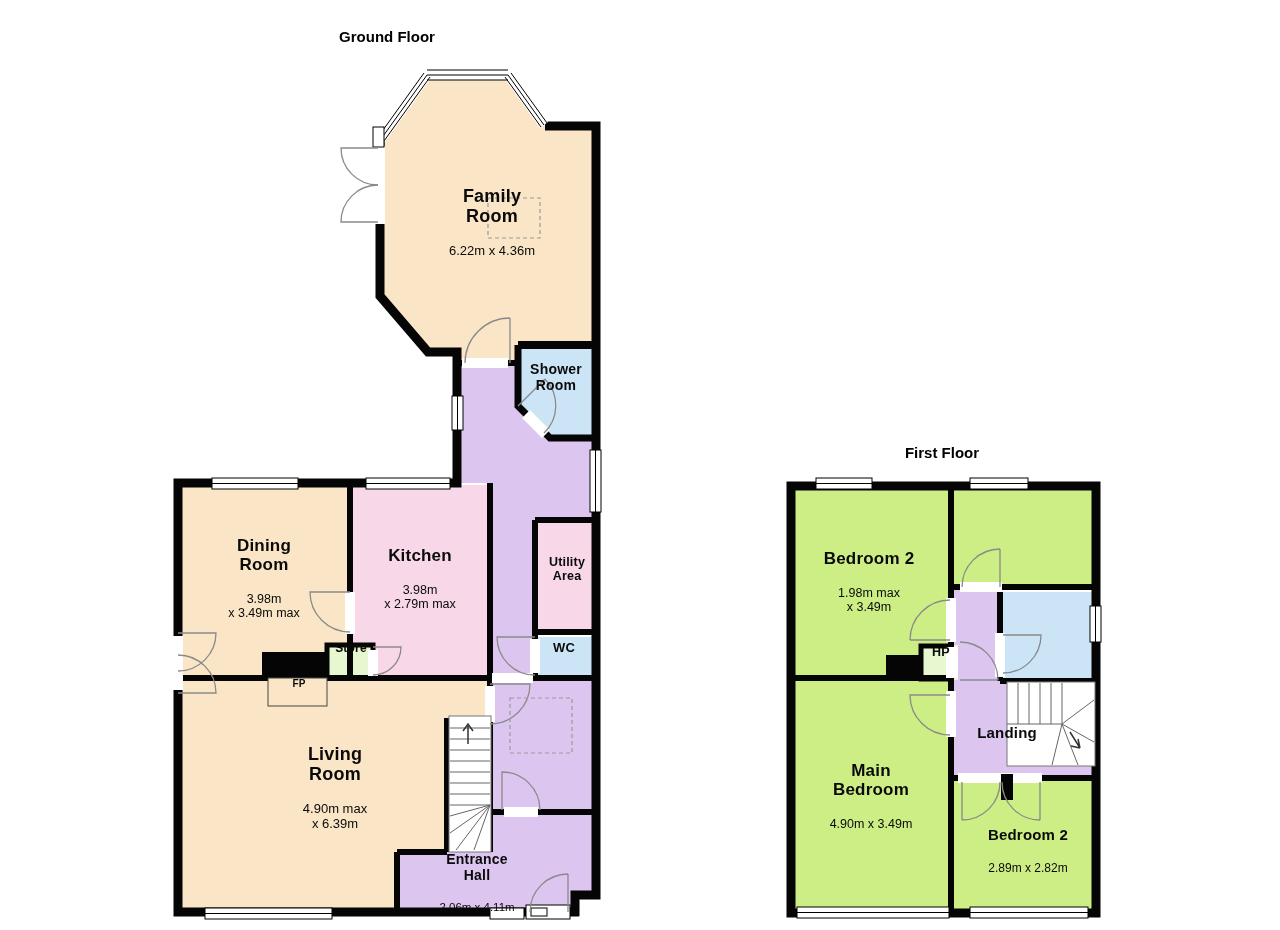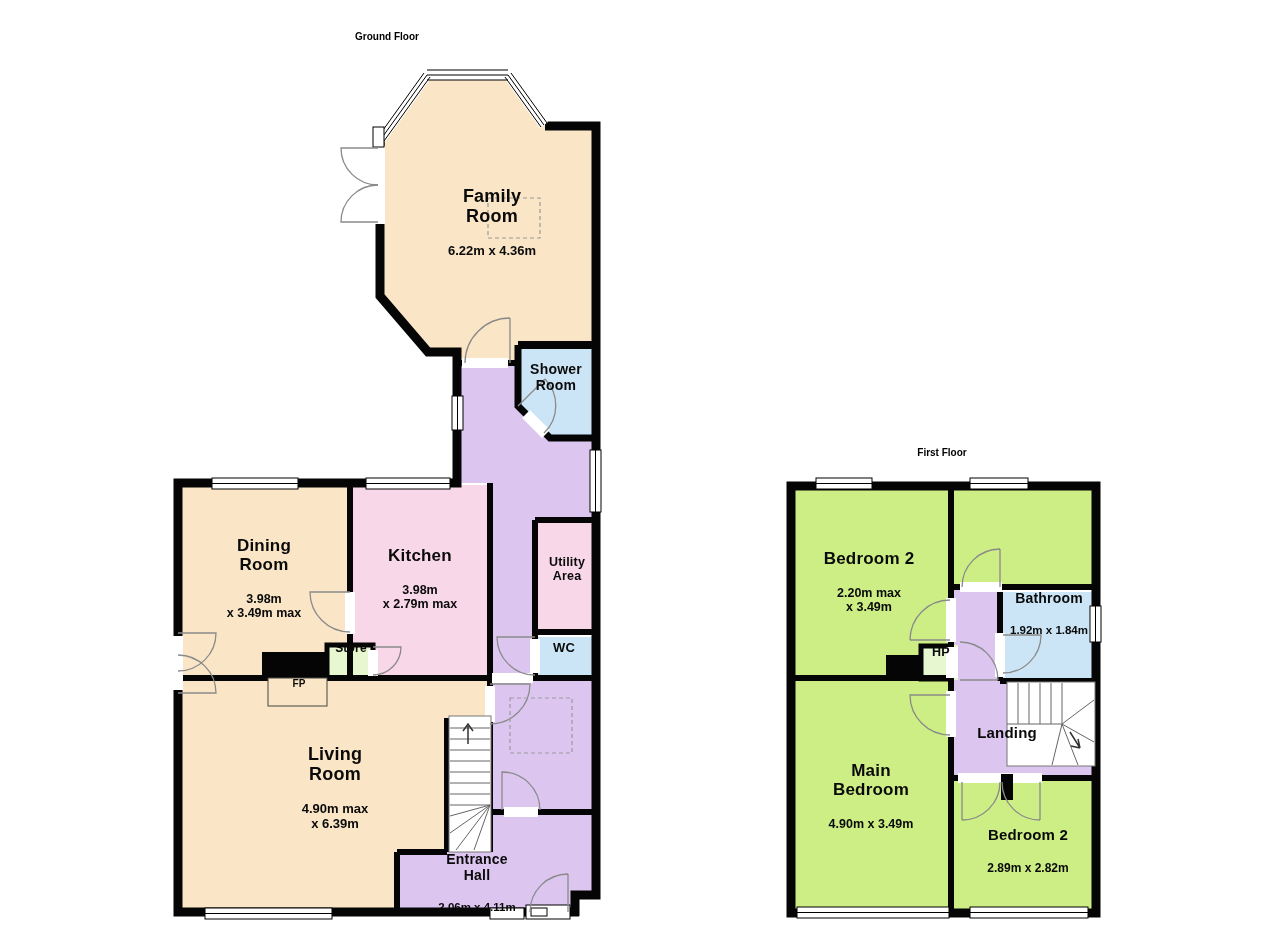--- a/index.html
+++ b/index.html
@@ -2,24 +2,24 @@
 <html><head>
 <meta charset="utf-8">
 <style>
   html,body{margin:0;padding:0;background:#ffffff;}
   #plan{position:relative;width:1280px;height:930px;background:#fff;overflow:hidden;
         font-family:"Liberation Sans","DejaVu Sans",sans-serif;}
   #plan svg{position:absolute;left:0;top:0;}
   .lbl{position:absolute;transform:translate(-50%,-50%);text-align:center;
        white-space:pre-line;color:#0a0a0a;line-height:1.12;z-index:5;}
   .nm{display:block;font-weight:bold;letter-spacing:.2px;text-align:center;}
-  .dm{display:block;font-weight:bold;}
+  .dm{display:block;font-weight:normal;}
   .dm:empty{display:none;}
   .title{position:absolute;transform:translate(-50%,-50%);font-weight:bold;
-         font-size:10px;color:#000;z-index:5;white-space:nowrap;}
+         font-size:15px;color:#000;z-index:5;white-space:nowrap;}
   .s105{font-size:10px}.s115{font-size:11.5px}
   .s12{font-size:12px}.s125{font-size:12.5px}.s13{font-size:13px}
   .s135{font-size:14px}.s15{font-size:15px}.s17{font-size:17px}.s18{font-size:18px}
 </style>
 </head>
 <body>
 
 <div id="plan">
 
 <svg width="1280" height="930" viewBox="0 0 1280 930">
@@ -271,26 +271,22 @@
 x 6.39m</span>
   </div>
   <div class="lbl" style="left:477px;top:883px">
     <span class="nm s135">Entrance
 Hall</span>
     <span class="dm s115">2.06m x 4.11m</span>
   </div>
 
   <div class="lbl" style="left:869px;top:581px">
     <span class="nm s17">Bedroom 2</span>
-    <span class="dm s125">2.20m max
+    <span class="dm s125">1.98m max
 x 3.49m</span>
-  </div>
-  <div class="lbl" style="left:1049px;top:614px">
-    <span class="nm s135">Bathroom</span>
-    <span class="dm s115">1.92m x 1.84m</span>
   </div>
   <div class="lbl" style="left:941px;top:661px">
     <span class="nm s125">HP</span>
     
   </div>
   <div class="lbl" style="left:1007px;top:742px">
     <span class="nm s15">Landing</span>
     
   </div>
   <div class="lbl" style="left:871px;top:796px">

